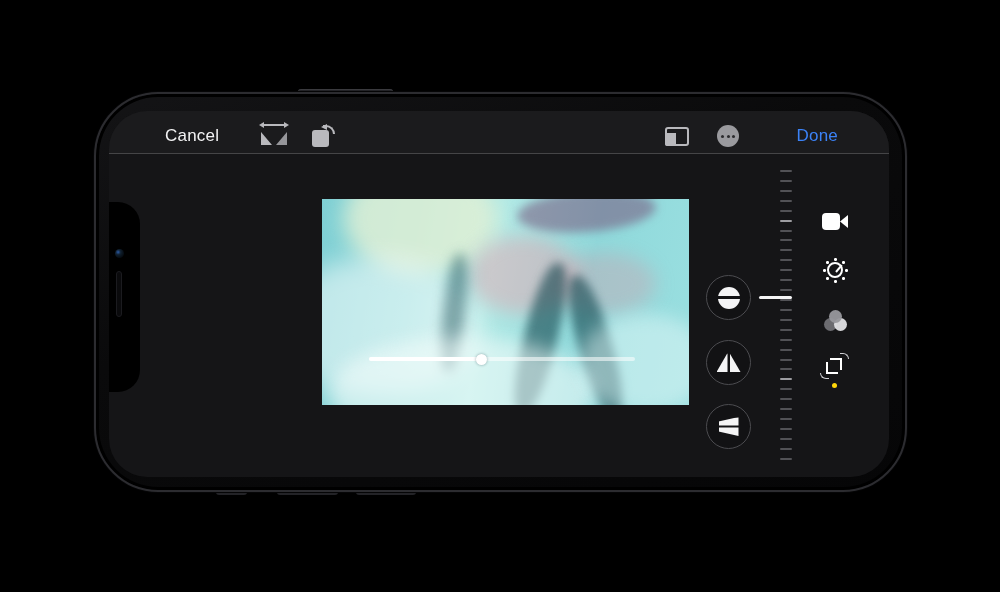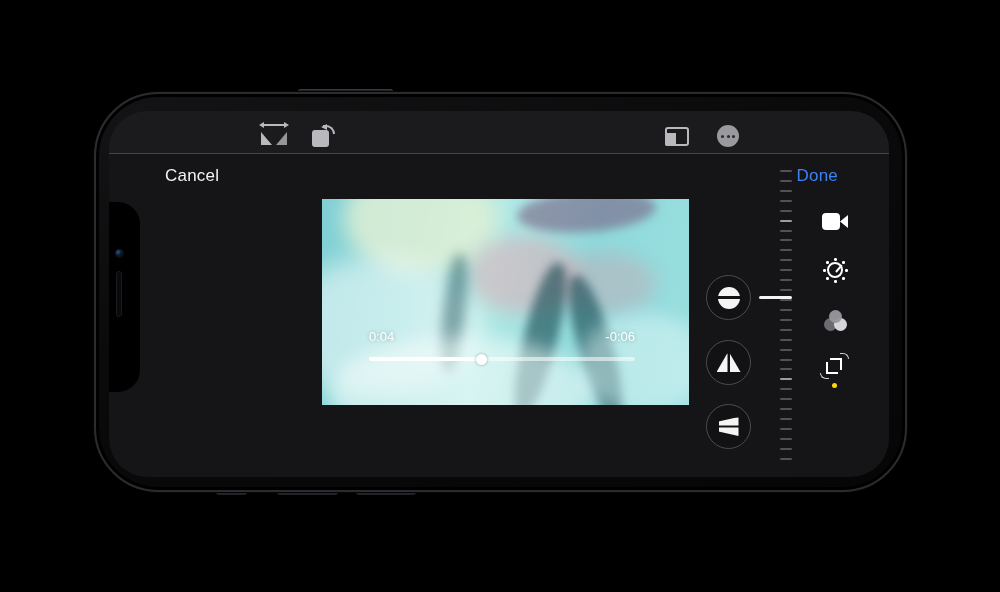--- a/index.html
+++ b/index.html
@@ -22,21 +22,21 @@
            background:#000; border-radius:0 22px 22px 0; z-index:30; }
   .notch .camera { position:absolute; left:14px; top:47px; width:9px; height:9px;
                    border-radius:50%;
                    background:radial-gradient(circle at 35% 35%, #2a5ba8 0%, #123, 60%, #000 100%); }
   .notch .speaker { position:absolute; left:15px; top:69px; width:6px; height:46px;
                     background:#0a0a0c; border:1px solid #1b1b1f; border-radius:4px; }
 
   
   .toolbar { position:absolute; left:0; top:0; width:100%; height:43px;
              background:#1b1b1d; border-bottom:1px solid #454547; z-index:20; }
-  .btn-text { position:absolute; top:15px; font-size:17px; letter-spacing:.2px; cursor:default;margin-top:40px; }
+  .btn-text { position:absolute; top:15px; font-size:17px; letter-spacing:.2px; cursor:default; }
   .cancel { left:56px; color:#f2f2f3; }
   .done   { right:51px; color:#3b82f6; }
 
   .tb-icon { position:absolute; }
   
   .flip { left:151px; top:12px; width:28px; height:22px; }
   .flip .tri { position:absolute; bottom:0; width:0; height:0; }
   .flip .tri.l { left:1px;  border-left:11px solid #b9b9bd; border-top:13px solid transparent; }
   .flip .tri.r { right:1px; border-right:11px solid #96969a; border-top:13px solid transparent; }
   .flip .arrow { position:absolute; left:2px; top:1px; width:24px; height:2px; background:#b9b9bd; }
@@ -216,24 +216,20 @@
         <div class="leg leg1"></div>
         <div class="leg leg2"></div>
         <div class="layer foamB"></div>
         <div class="layer foamR"></div>
 
         <div class="ch c tl"></div>
         <div class="ch c tr"></div>
         <div class="ch c bl"></div>
         <div class="ch c br"></div>
 
-        <div class="scrub-times">
-          <span>0:04</span>
-          <span>-0:06</span>
-        </div>
         <div class="scrub-track">
           <div class="scrub-fill" style="width: 42%;"></div>
           <div class="scrub-head" style="left: 42%;"></div>
         </div>
       </div>
 
       <div class="cbtn b1">
           <span class="g-straight"></span>
         </div>
       <div class="cbtn b2">

